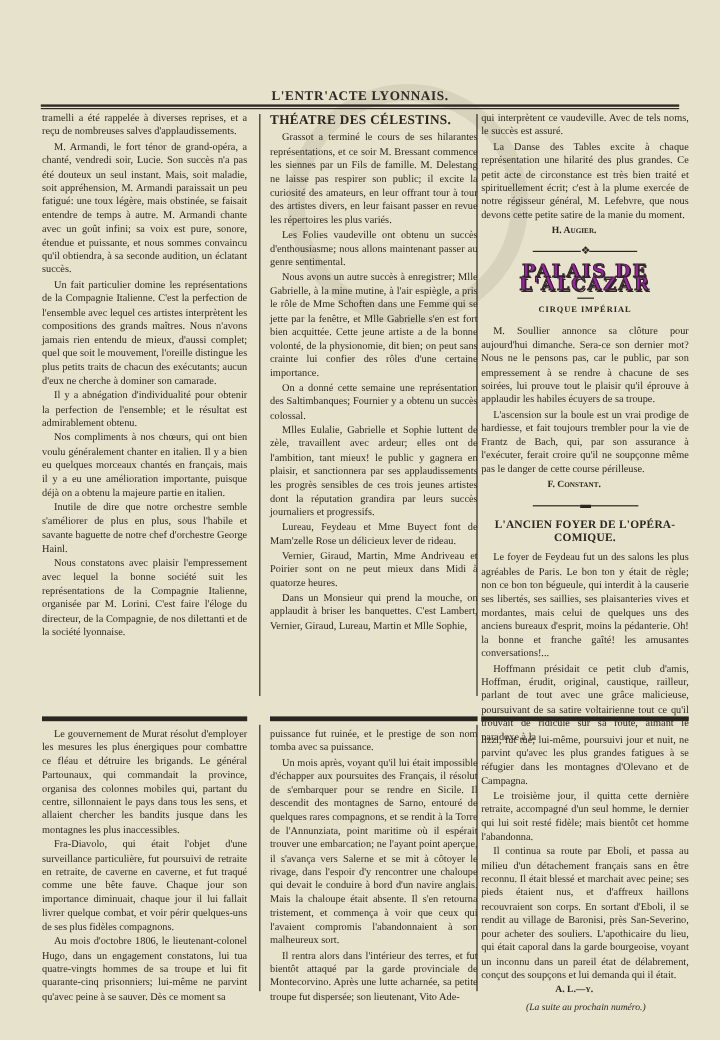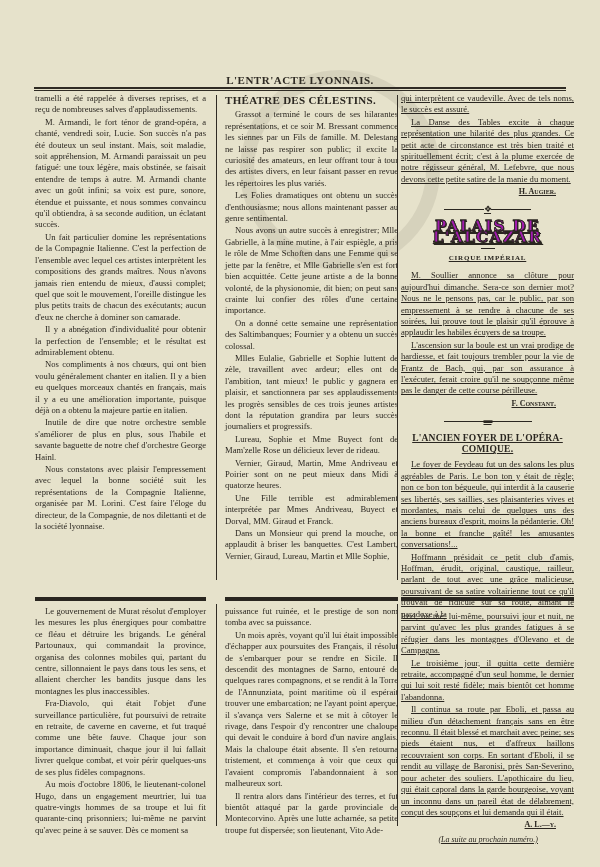--- a/index.html
+++ b/index.html
@@ -18,31 +18,31 @@
   }
   .masthead-rule {
     position: absolute; left: 34px; top: 87px; width: 532px;
     border-top: 2px solid #2f2b24; border-bottom: 1px solid #2f2b24; height: 4px;
   }
   .col { position: absolute; font-size: 8.6px; line-height: 11.4px; text-align: justify; }
   .col p { text-indent: 10px; margin-bottom: 1px; }
   .col p.noindent { text-indent: 0; }
   .col-left { left: 35px; width: 171px; top: 93px; }
   .col-mid { left: 225px; width: 173px; top: 93px; }
-  .col-right { left: 401px; width: 173px; top: 93px; text-decoration: underline; }
+  .col-right { left: 401px; width: 173px; top: 93px; }
   .col-divider { position: absolute; width: 1px; background: #2f2b24; }
   .sec-title { text-align: left; font-weight: bold; font-size: 11px; letter-spacing: 0.3px; margin: 2px 0 3px; }
   .alcazar-title {
     text-align: center; font-weight: bold; font-size: 15px; letter-spacing: 1.5px;
     font-family: "DejaVu Serif", serif; margin: 6px 0 2px;
     color: #a21caf; -webkit-text-stroke: 0.8px #2a2620; text-shadow: 1px 1px 0 #2a2620;
   }
   .small-rule { width: 14px; margin: 4px auto; border-top: 1px solid #2a2620; }
   .subtitle { text-align: center; font-weight: bold; font-size: 7px; letter-spacing: 0.8px; margin-bottom: 6px; }
-  .signature { text-align: right; font-size: 8px; font-weight: bold; font-variant: small-caps; padding-right: 18px; margin: 1px 0 3px; }
+  .signature { text-align: center; font-size: 8px; font-weight: bold; font-variant: small-caps; padding-right: 18px; margin: 1px 0 3px; }
   .ornament { text-align: center; margin: 6px 0 6px; font-size: 9px; letter-spacing: -1px; }
   .ornament span { display: inline-block; width: 40px; border-top: 1px solid #2a2620; vertical-align: middle; }
   .foyer-title { text-align: center; font-weight: bold; font-size: 9.5px; letter-spacing: 0.2px; margin: 4px 0 4px; }
   .heavy-rule { position: absolute; height: 4px; border-top: 3px solid #2a2620; border-bottom: 1px solid #2a2620; }
   .continued { text-align: right; font-style: italic; font-size: 8px; padding-right: 36px; margin-top: 1px; }
   .stamp {
     position: absolute; left: 240px; top: 70px; width: 200px; height: 200px;
     border-radius: 50%; border: 14px solid rgba(120,115,100,0.14); pointer-events: none;
   }
 </style>
@@ -66,27 +66,26 @@
     <p>Un fait particulier domine les représentations de la Compagnie Italienne. C'est la perfection de l'ensemble avec lequel ces artistes interprètent les compositions des grands maîtres. Nous n'avons jamais rien entendu de mieux, d'aussi complet; quel que soit le mouvement, l'oreille distingue les plus petits traits de chacun des exécutants; aucun d'eux ne cherche à dominer son camarade.</p>
     <p>Il y a abnégation d'individualité pour obtenir la perfection de l'ensemble; et le résultat est admirablement obtenu.</p>
     <p>Nos compliments à nos chœurs, qui ont bien voulu généralement chanter en italien. Il y a bien eu quelques morceaux chantés en français, mais il y a eu une amélioration importante, puisque déjà on a obtenu la majeure partie en italien.</p>
     <p>Inutile de dire que notre orchestre semble s'améliorer de plus en plus, sous l'habile et savante baguette de notre chef d'orchestre George Hainl.</p>
     <p>Nous constatons avec plaisir l'empressement avec lequel la bonne société suit les représentations de la Compagnie Italienne, organisée par M. Lorini. C'est faire l'éloge du directeur, de la Compagnie, de nos dilettanti et de la société lyonnaise.</p>
   </div>
 
   <div class="col col-mid">
     <div class="sec-title">THÉATRE DES CÉLESTINS.</div>
     <p>Grassot a terminé le cours de ses hilarantes représentations, et ce soir M. Bressant commence les siennes par un Fils de famille. M. Delestang ne laisse pas respirer son public; il excite la curiosité des amateurs, en leur offrant tour à tour des artistes divers, en leur faisant passer en revue les répertoires les plus variés.</p>
-    <p>Les Folies dramatiques ont obtenu un succès d'enthousiasme; nous allons maintenant passer au genre sentimental.</p>
+    <p>Les Folies vaudeville ont obtenu un succès d'enthousiasme; nous allons maintenant passer au genre sentimental.</p>
     <p>Nous avons un autre succès à enregistrer; Mlle Gabrielle, à la mine mutine, à l'air espiègle, a pris le rôle de Mme Schoften dans une Femme qui se jette par la fenêtre, et Mlle Gabrielle s'en est fort bien acquittée. Cette jeune artiste a de la bonne volonté, de la physionomie, dit bien; on peut sans crainte lui confier des rôles d'une certaine importance.</p>
     <p>On a donné cette semaine une représentation des Saltimbanques; Fournier y a obtenu un succès colossal.</p>
     <p>Mlles Eulalie, Gabrielle et Sophie luttent de zèle, travaillent avec ardeur; elles ont de l'ambition, tant mieux! le public y gagnera en plaisir, et sanctionnera par ses applaudissements les progrès sensibles de ces trois jeunes artistes dont la réputation grandira par leurs succès journaliers et progressifs.</p>
-    <p>Lureau, Sophie et Mme Buyect font de Mam'zelle Rose un délicieux lever de rideau.</p>
+    <p>Lureau, Feydeau et Mme Buyect font de Mam'zelle Rose un délicieux lever de rideau.</p>
     <p>Vernier, Giraud, Martin, Mme Andriveau et Poirier sont on ne peut mieux dans Midi à quatorze heures.</p>
-    <p>Une Fille terrible est admirablement interprétée par Mmes Andriveau, Buyect et Dorval, MM. Giraud et Franck.</p>
     <p>Dans un Monsieur qui prend la mouche, on applaudit à briser les banquettes. C'est Lambert, Vernier, Giraud, Lureau, Martin et Mlle Sophie,</p>
   </div>
 
   <div class="col col-right">
     <p class="noindent">qui interprètent ce vaudeville. Avec de tels noms, le succès est assuré.</p>
     <p>La Danse des Tables excite à chaque représentation une hilarité des plus grandes. Ce petit acte de circonstance est très bien traité et spirituellement écrit; c'est à la plume exercée de notre régisseur général, M. Lefebvre, que nous devons cette petite satire de la manie du moment.</p>
     <div class="signature">H. Augier.</div>
     <div class="ornament"><span></span>❖<span></span></div>
     <div class="alcazar-title">PALAIS DE L'ALCAZAR</div>
     <div class="small-rule"></div>
@@ -100,21 +99,21 @@
     <p>Hoffmann présidait ce petit club d'amis, Hoffman, érudit, original, caustique, railleur, parlant de tout avec une grâce malicieuse, poursuivant de sa satire voltairienne tout ce qu'il trouvait de ridicule sur sa route, aimant le paradoxe à la</p>
   </div>
 
   <div class="heavy-rule" style="left:35px; top:597px; width:171px;"></div>
   <div class="heavy-rule" style="left:225px; top:597px; width:173px;"></div>
   <div class="heavy-rule" style="left:401px; top:597px; width:173px;"></div>
 
   <div class="col col-left" style="top:606px;">
     <p>Le gouvernement de Murat résolut d'employer les mesures les plus énergiques pour combattre ce fléau et détruire les brigands. Le général Partounaux, qui commandait la province, organisa des colonnes mobiles qui, partant du centre, sillonnaient le pays dans tous les sens, et allaient chercher les bandits jusque dans les montagnes les plus inaccessibles.</p>
     <p>Fra-Diavolo, qui était l'objet d'une surveillance particulière, fut poursuivi de retraite en retraite, de caverne en caverne, et fut traqué comme une bête fauve. Chaque jour son importance diminuait, chaque jour il lui fallait livrer quelque combat, et voir périr quelques-uns de ses plus fidèles compagnons.</p>
-    <p>Au mois d'octobre 1806, le lieutenant-colonel Hugo, dans un engagement meurtrier, lui tua quatre-vingts hommes de sa troupe et lui fit quarante-cinq prisonniers; lui-même ne parvint qu'avec peine à se sauver. Dès ce moment sa</p>
+    <p>Au mois d'octobre 1806, le lieutenant-colonel Hugo, dans un engagement constatons, lui tua quatre-vingts hommes de sa troupe et lui fit quarante-cinq prisonniers; lui-même ne parvint qu'avec peine à se sauver. Dès ce moment sa</p>
   </div>
 
   <div class="col col-mid" style="top:606px;">
     <p class="noindent">puissance fut ruinée, et le prestige de son nom tomba avec sa puissance.</p>
     <p>Un mois après, voyant qu'il lui était impossible d'échapper aux poursuites des Français, il résolut de s'embarquer pour se rendre en Sicile. Il descendit des montagnes de Sarno, entouré de quelques rares compagnons, et se rendit à la Torre de l'Annunziata, point maritime où il espérait trouver une embarcation; ne l'ayant point aperçue, il s'avança vers Salerne et se mit à côtoyer le rivage, dans l'espoir d'y rencontrer une chaloupe qui devait le conduire à bord d'un navire anglais. Mais la chaloupe était absente. Il s'en retourna tristement, et commença à voir que ceux qui l'avaient compromis l'abandonnaient à son malheureux sort.</p>
     <p>Il rentra alors dans l'intérieur des terres, et fut bientôt attaqué par la garde provinciale de Montecorvino. Après une lutte acharnée, sa petite troupe fut dispersée; son lieutenant, Vito Ade-</p>
   </div>
 
   <div class="col col-right" style="top:611px;">
     <p class="noindent">lizzi, fut tué; lui-même, poursuivi jour et nuit, ne parvint qu'avec les plus grandes fatigues à se réfugier dans les montagnes d'Olevano et de Campagna.</p>

